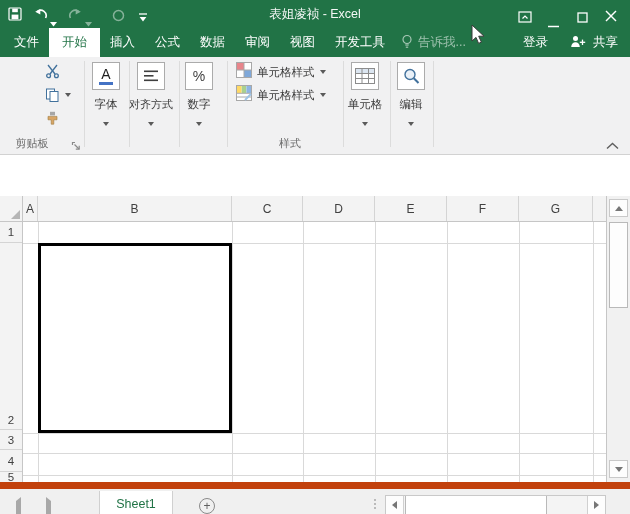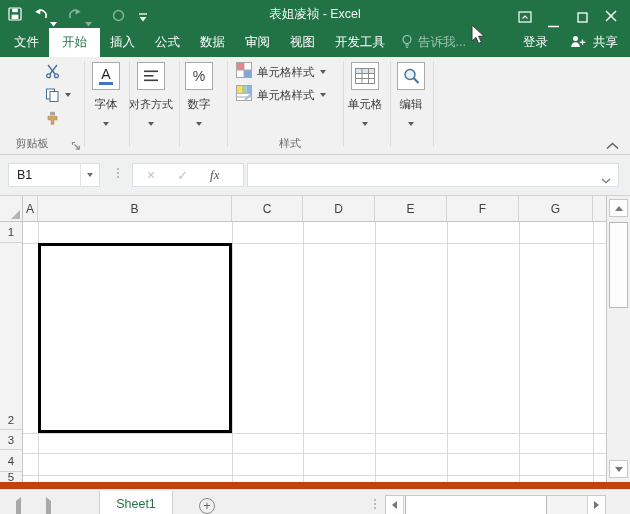--- a/index.html
+++ b/index.html
@@ -356,46 +356,20 @@
     <div class="abs vsep" style="left:433px"></div>
 
 
     <span class="abs" style="left:606px;top:79px">
       <svg width="13" height="8">
           <polyline points="1,6.5 6.5,1.5 12,6.5" fill="none" stroke="#5f5f5f" stroke-width="1.4"></polyline>
         </svg>
     </span>
   </div>
 
-  <div class="abs fbar">
-    <div class="abs whitebox namebox">
-      <span class="txt">B1</span>
-      <span class="nb-dd">
-          <span class="cdn" style="border-top-color:#6a6a6a"></span>
-        </span>
-    </div>
-    <span class="abs dots3" style="left:117px;top:13px">
-        <i></i>
-        <i></i>
-        <i></i>
-      </span>
-    <div class="abs whitebox fxbox">
-      <span class="x">×</span>
-      <span class="ok">✓</span>
-      <span class="fx">fx</span>
-    </div>
-    <div class="abs whitebox ffield">
-      <span style="position:absolute;left:6px;top:5px"></span>
-      <span style="position:absolute;right:7px;top:9px">
-        <svg width="10" height="6">
-            <polyline points="1,1 5,4.6 9,1" fill="none" stroke="#777" stroke-width="1.2"></polyline>
-          </svg>
-      </span>
-    </div>
-  </div>
 
   <div class="abs grid">
     <div class="abs corner">
         <i></i>
       </div>
 
     <div class="abs colheads">
       <div class="ch" style="width:15px">A</div>
       <div class="ch" style="width:194px">B</div>
       <div class="ch" style="width:71px">C</div>

